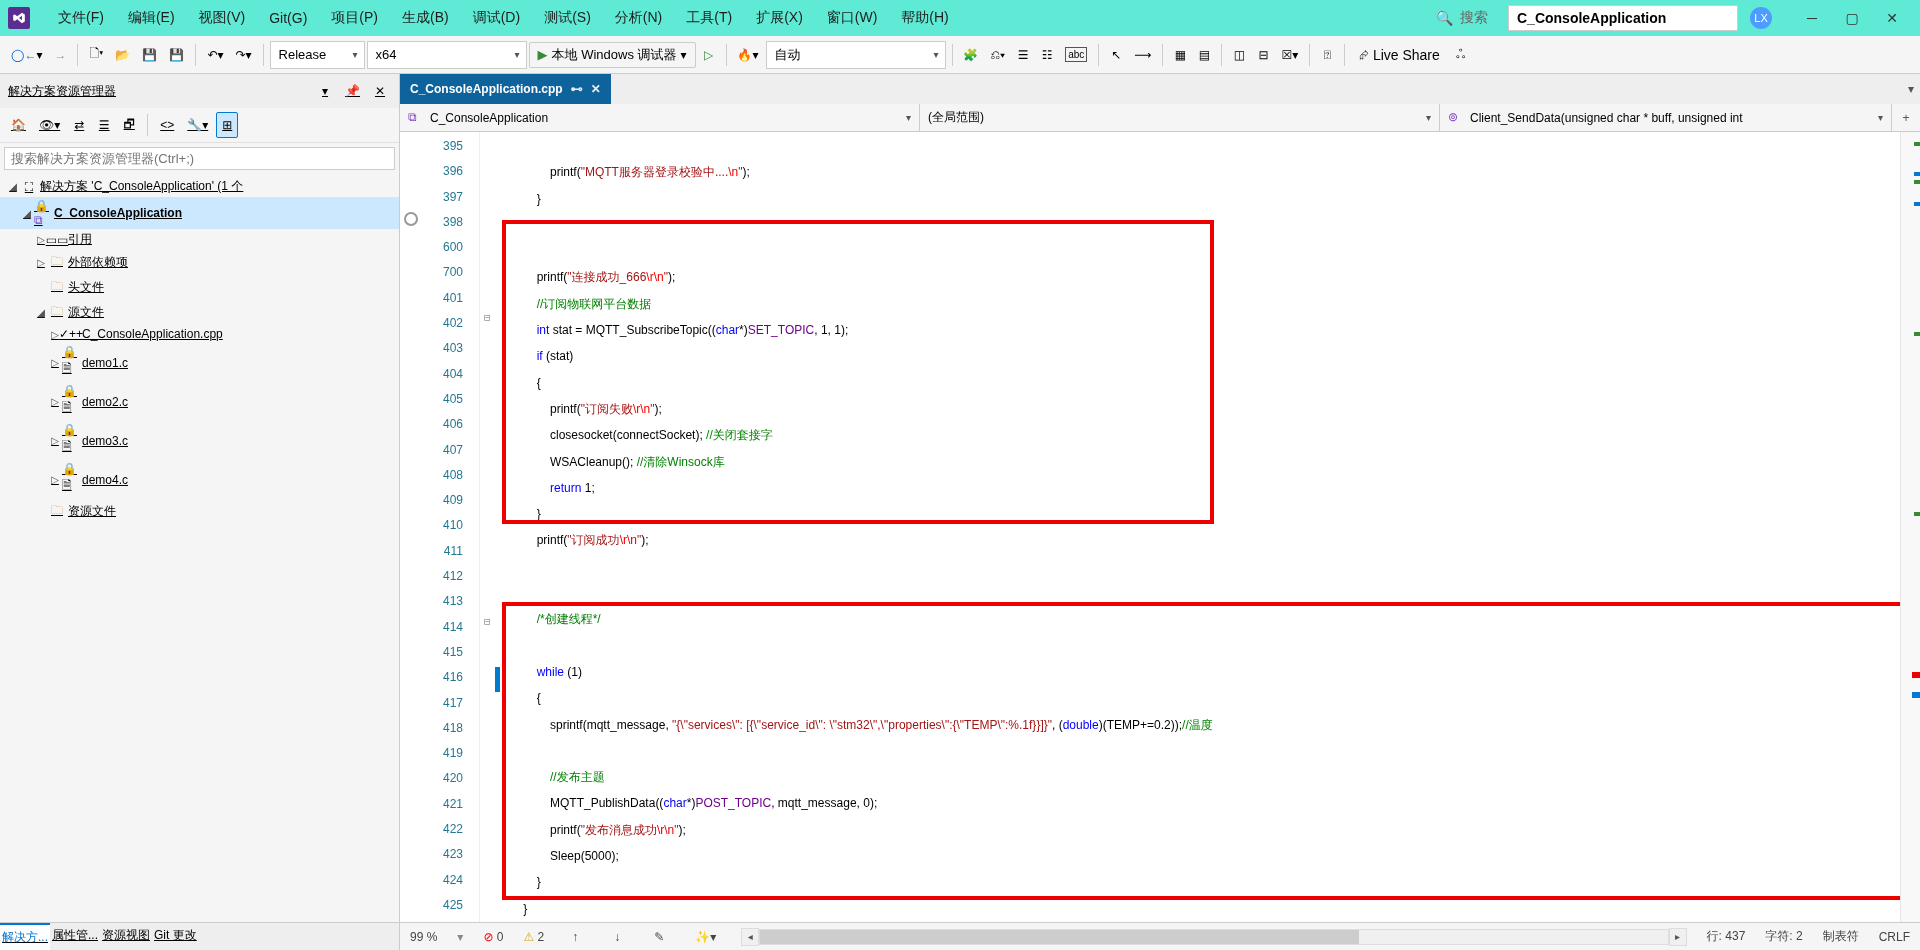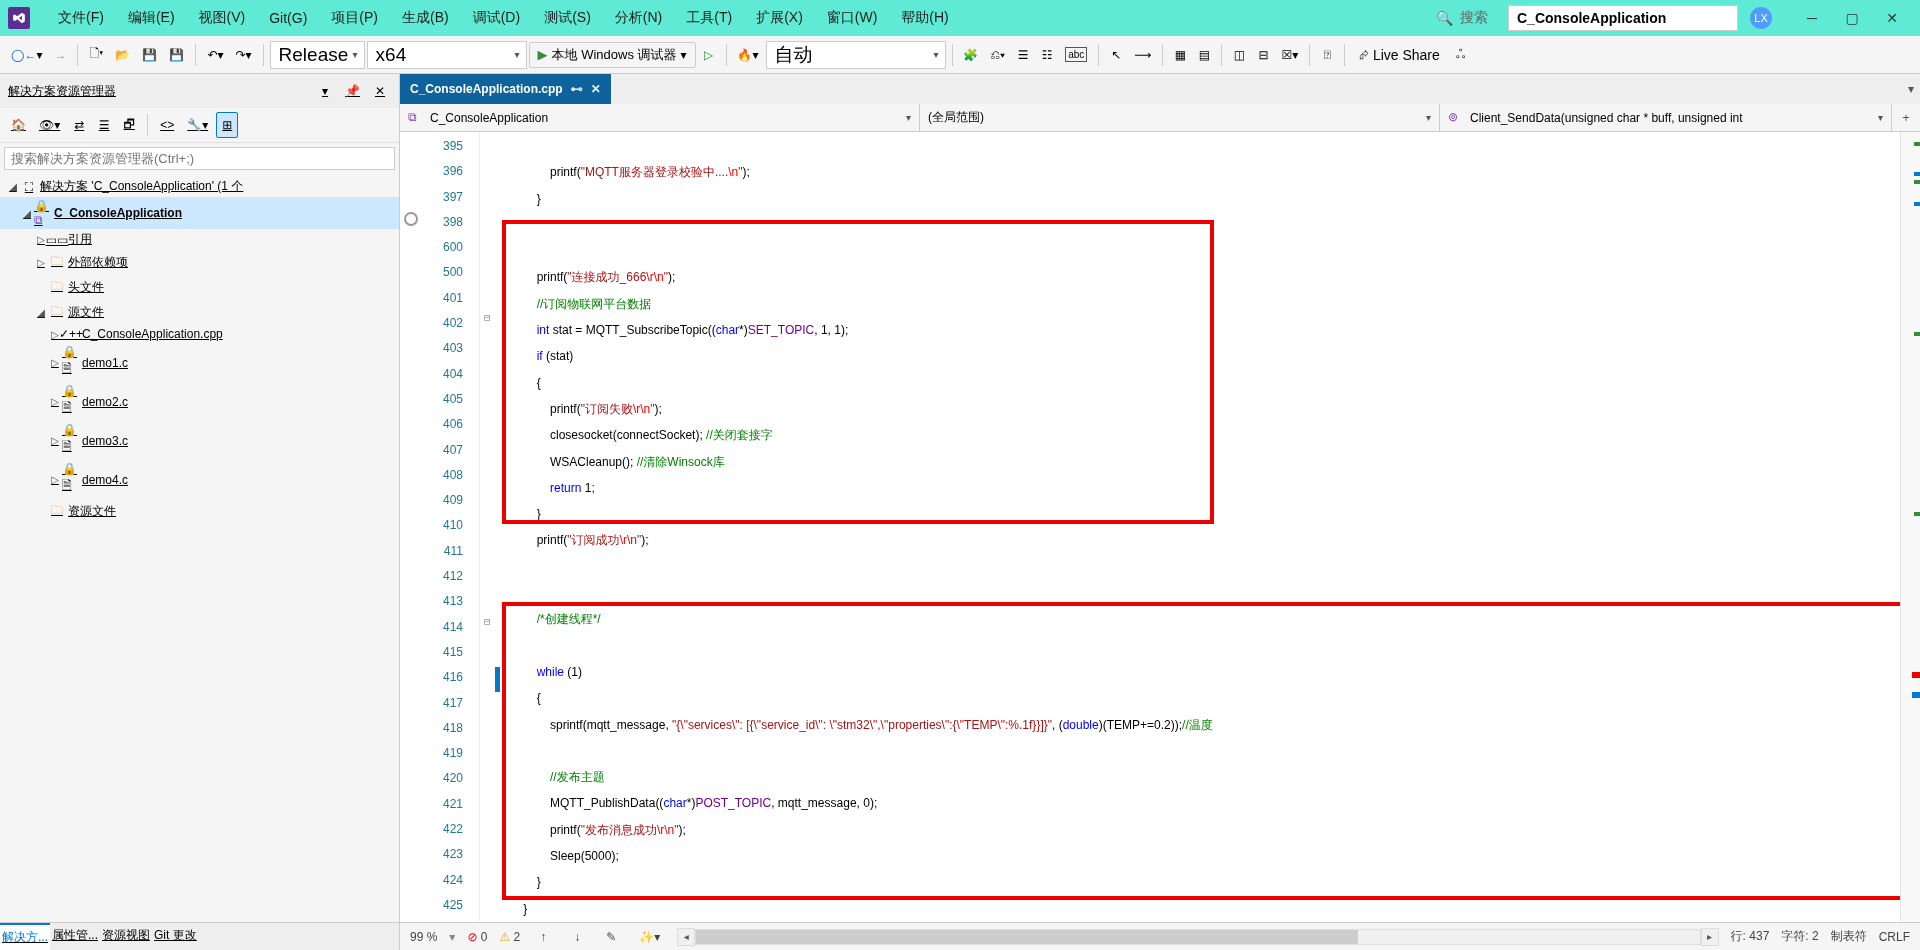--- a/index.html
+++ b/index.html
@@ -11,21 +11,21 @@
 .spacer { flex: 1; }
 .search-box { display: flex; align-items: center; padding: 2px 8px; margin-right: 12px; color: #666; }
 .search-box span:first-child { margin-right: 6px; font-size: 14px; }
 .search-box span:last-child { font-size: 14px; }
 .title-combo { width: 230px; padding: 4px 8px; border: 1px solid #ccc; background: #fff; font-size: 14px; font-weight: bold; margin-right: 12px; }
 .initials { width: 22px; height: 22px; background: #4e9cff; border-radius: 11px; color: #fff; display: flex; align-items: center; justify-content: center; font-size: 11px; margin-right: 20px; }
 .win-btn { width: 40px; height: 28px; display: flex; align-items: center; justify-content: center; font-size: 14px; color: #333; cursor: pointer; }
 .toolbar { height: 38px; background: #f5f5f5; border-bottom: 1px solid #ccc; display: flex; align-items: center; padding: 0 6px; gap: 2px; }
 .tb-btn { padding: 4px 5px; display:flex; align-items:center; justify-content:center; cursor:pointer; border-radius:2px; min-width:22px; height:26px; }
 .tb-sep { width:1px; height:22px; background:#ccc; margin:0 4px; }
-.tb-select { height:28px; border:1px solid #ccc; background:#fff; padding: 0 20px 0 8px; font-size:19px; position:relative; display:flex; align-items:center; cursor:pointer;}
+.tb-select { height:28px; border:1px solid #ccc; background:#fff; padding: 0 20px 0 8px; font-size:13px; position:relative; display:flex; align-items:center; cursor:pointer;}
 .tb-select::after { content:"▾"; position:absolute; right:6px; font-size:10px; color:#555; }
 .tb-play { color:#388a34; font-size:13px; }
 .tb-debug-label { font-size:13px; padding:0 4px; }
 .main { flex:1; display:flex; overflow:hidden; }
 .panel-left { width:400px; background:#f5f5f5; display:flex; flex-direction:column; border-right:1px solid #ccc;text-decoration:underline; }
 .panel-head { background:#eee; padding:4px 8px; font-size:13px; display:flex; align-items:center; justify-content:space-between; }
 .panel-icons { display:flex; gap:4px; }
 .sln-toolbar { padding:4px 6px; background:#f5f5f5; display:flex; gap:3px; align-items:center; border-bottom:1px solid #e0e0e0; }
 .sln-search { padding:4px; }
 .sln-search input { width:100%; padding:3px 6px; border:1px solid #ccc; font-size:13px; background:#fff; }
@@ -53,21 +53,21 @@
 .code-lines { flex:1; font-family:Consolas,monospace; font-size:15px; line-height:25.3px; padding:2px 0 0 10px; position:relative; white-space:pre; }
 .hl-red { position:absolute; border:4px solid #e00; pointer-events:none; }
 .kw { color:#0000ff; }
 .str { color:#a31515; }
 .esc { color:#ee0000; }
 .cmt { color:#008000; }
 .mac { color:#6f008a; }
 .chg-blue { position:absolute; left:95px; width:5px; background:#007acc; }
 .minimap { width:20px; background:#f8f8f8; border-left:1px solid #e5e5e5; position:relative; }
 .mm-mark { position:absolute; right:0; width:6px; height:4px; }
-.status-bar { height:28px; background:#f5f5f5; border-top:1px solid #ccc; display:flex; align-items:center; font-size:13px; padding:0 10px; gap:12px; color:#444;}
+.status-bar { height:28px; background:#f5f5f5; border-top:1px solid #ccc; display:flex; align-items:center; font-size:13px; padding:0 10px; gap:20px; color:#444;}
 .status-scroll { flex:1; display:flex; align-items:center; gap:4px; }
 .hscroll { flex:1; position:relative; height:18px; display:flex; align-items:center; }
 .hscroll-track { flex:1; height:16px; background:#f0f0f0; border:1px solid #ddd; position:relative; }
 .hscroll-thumb { position:absolute; left:0; top:0; bottom:0; width:66%; background:#cdcdcd; }
 .hscroll-arrow { width:18px; height:18px; display:flex; align-items:center; justify-content:center; font-size:10px; color:#555; border:1px solid #ddd; background:#f0f0f0; }
 .tab-strip-right { margin-left:auto; display:flex; align-items:center; padding:0 6px; color:#555; }
 .nav-icon { display:inline-block; width:16px; height:16px; margin-right:6px; font-size:12px;}
 </style>
 </head>
 <body>
@@ -291,21 +291,21 @@
       <div style="width:28px;display:flex;align-items:center;justify-content:center;color:#555;cursor:pointer">+</div>
     </div>
     <div class="editor-body">
       <div class="breakpoint-hollow" style="top:80px;left:4px"></div>
       <div class="gutter" id="gutter">
           <div>395</div>
           <div>396</div>
           <div>397</div>
           <div>398</div>
           <div>600</div>
-          <div>500</div>
+          <div>700</div>
           <div>401</div>
           <div>402</div>
           <div>403</div>
           <div>404</div>
           <div>405</div>
           <div>406</div>
           <div>407</div>
           <div>408</div>
           <div>409</div>
           <div>410</div>

